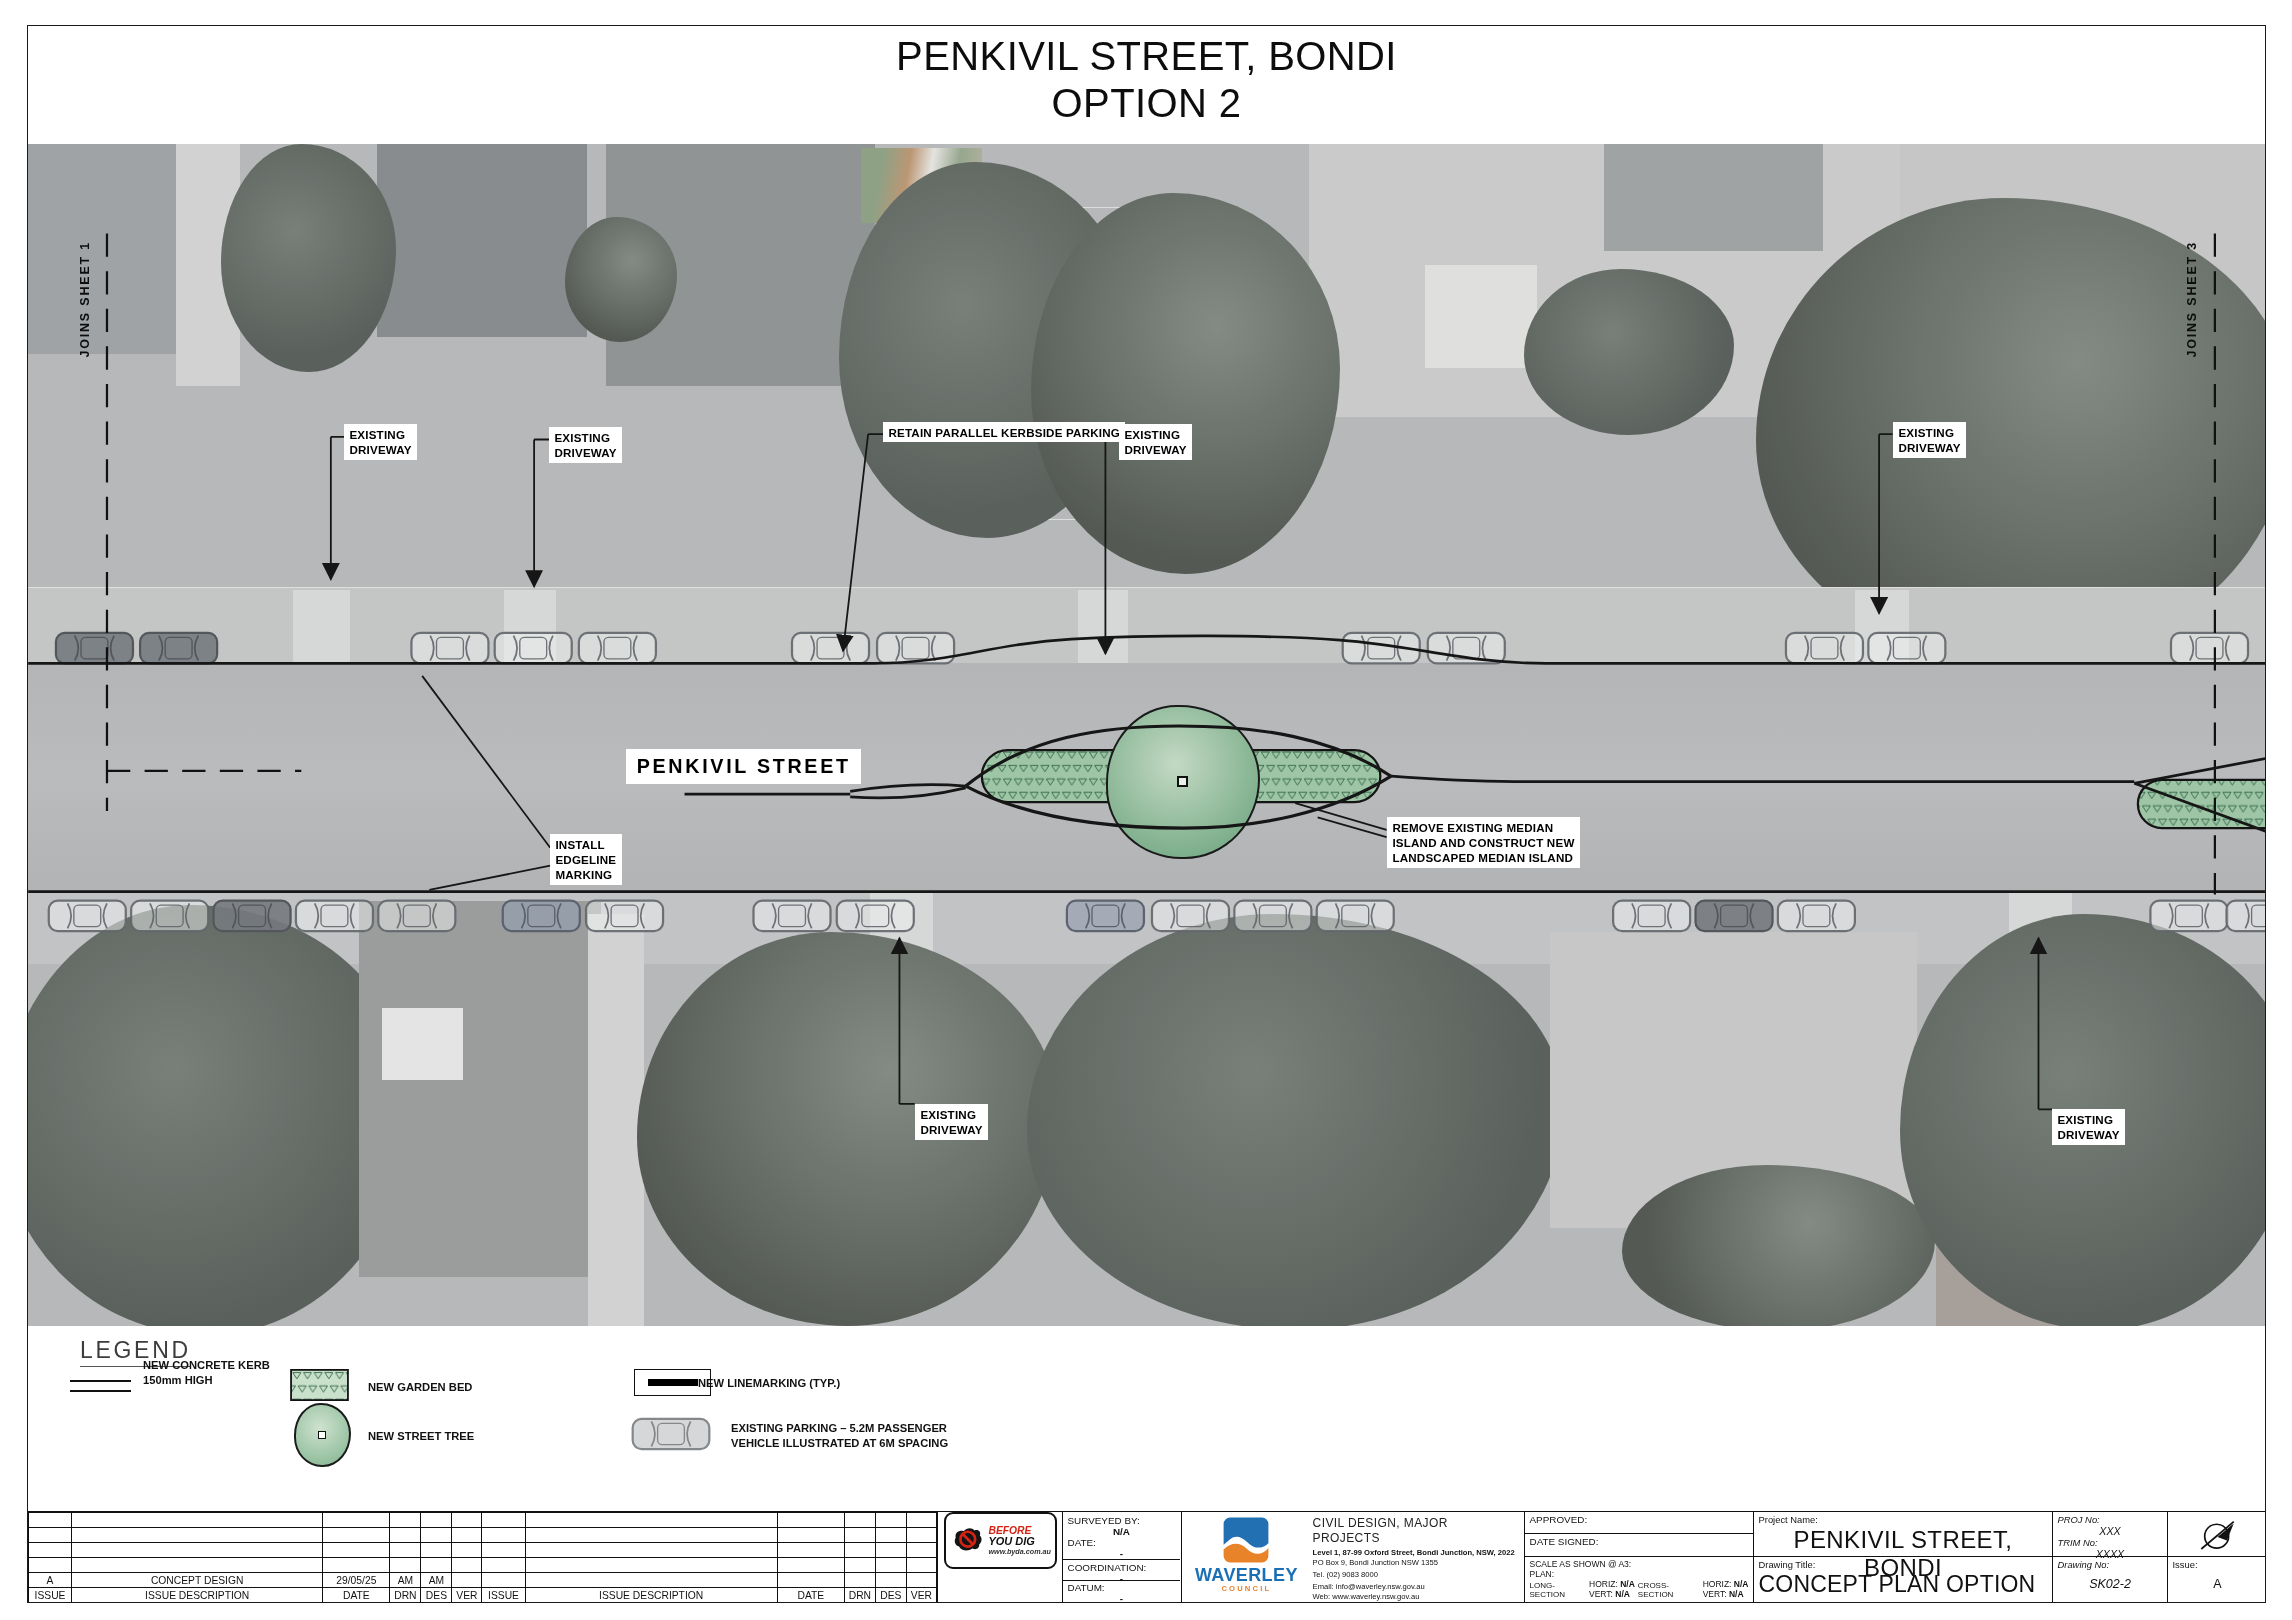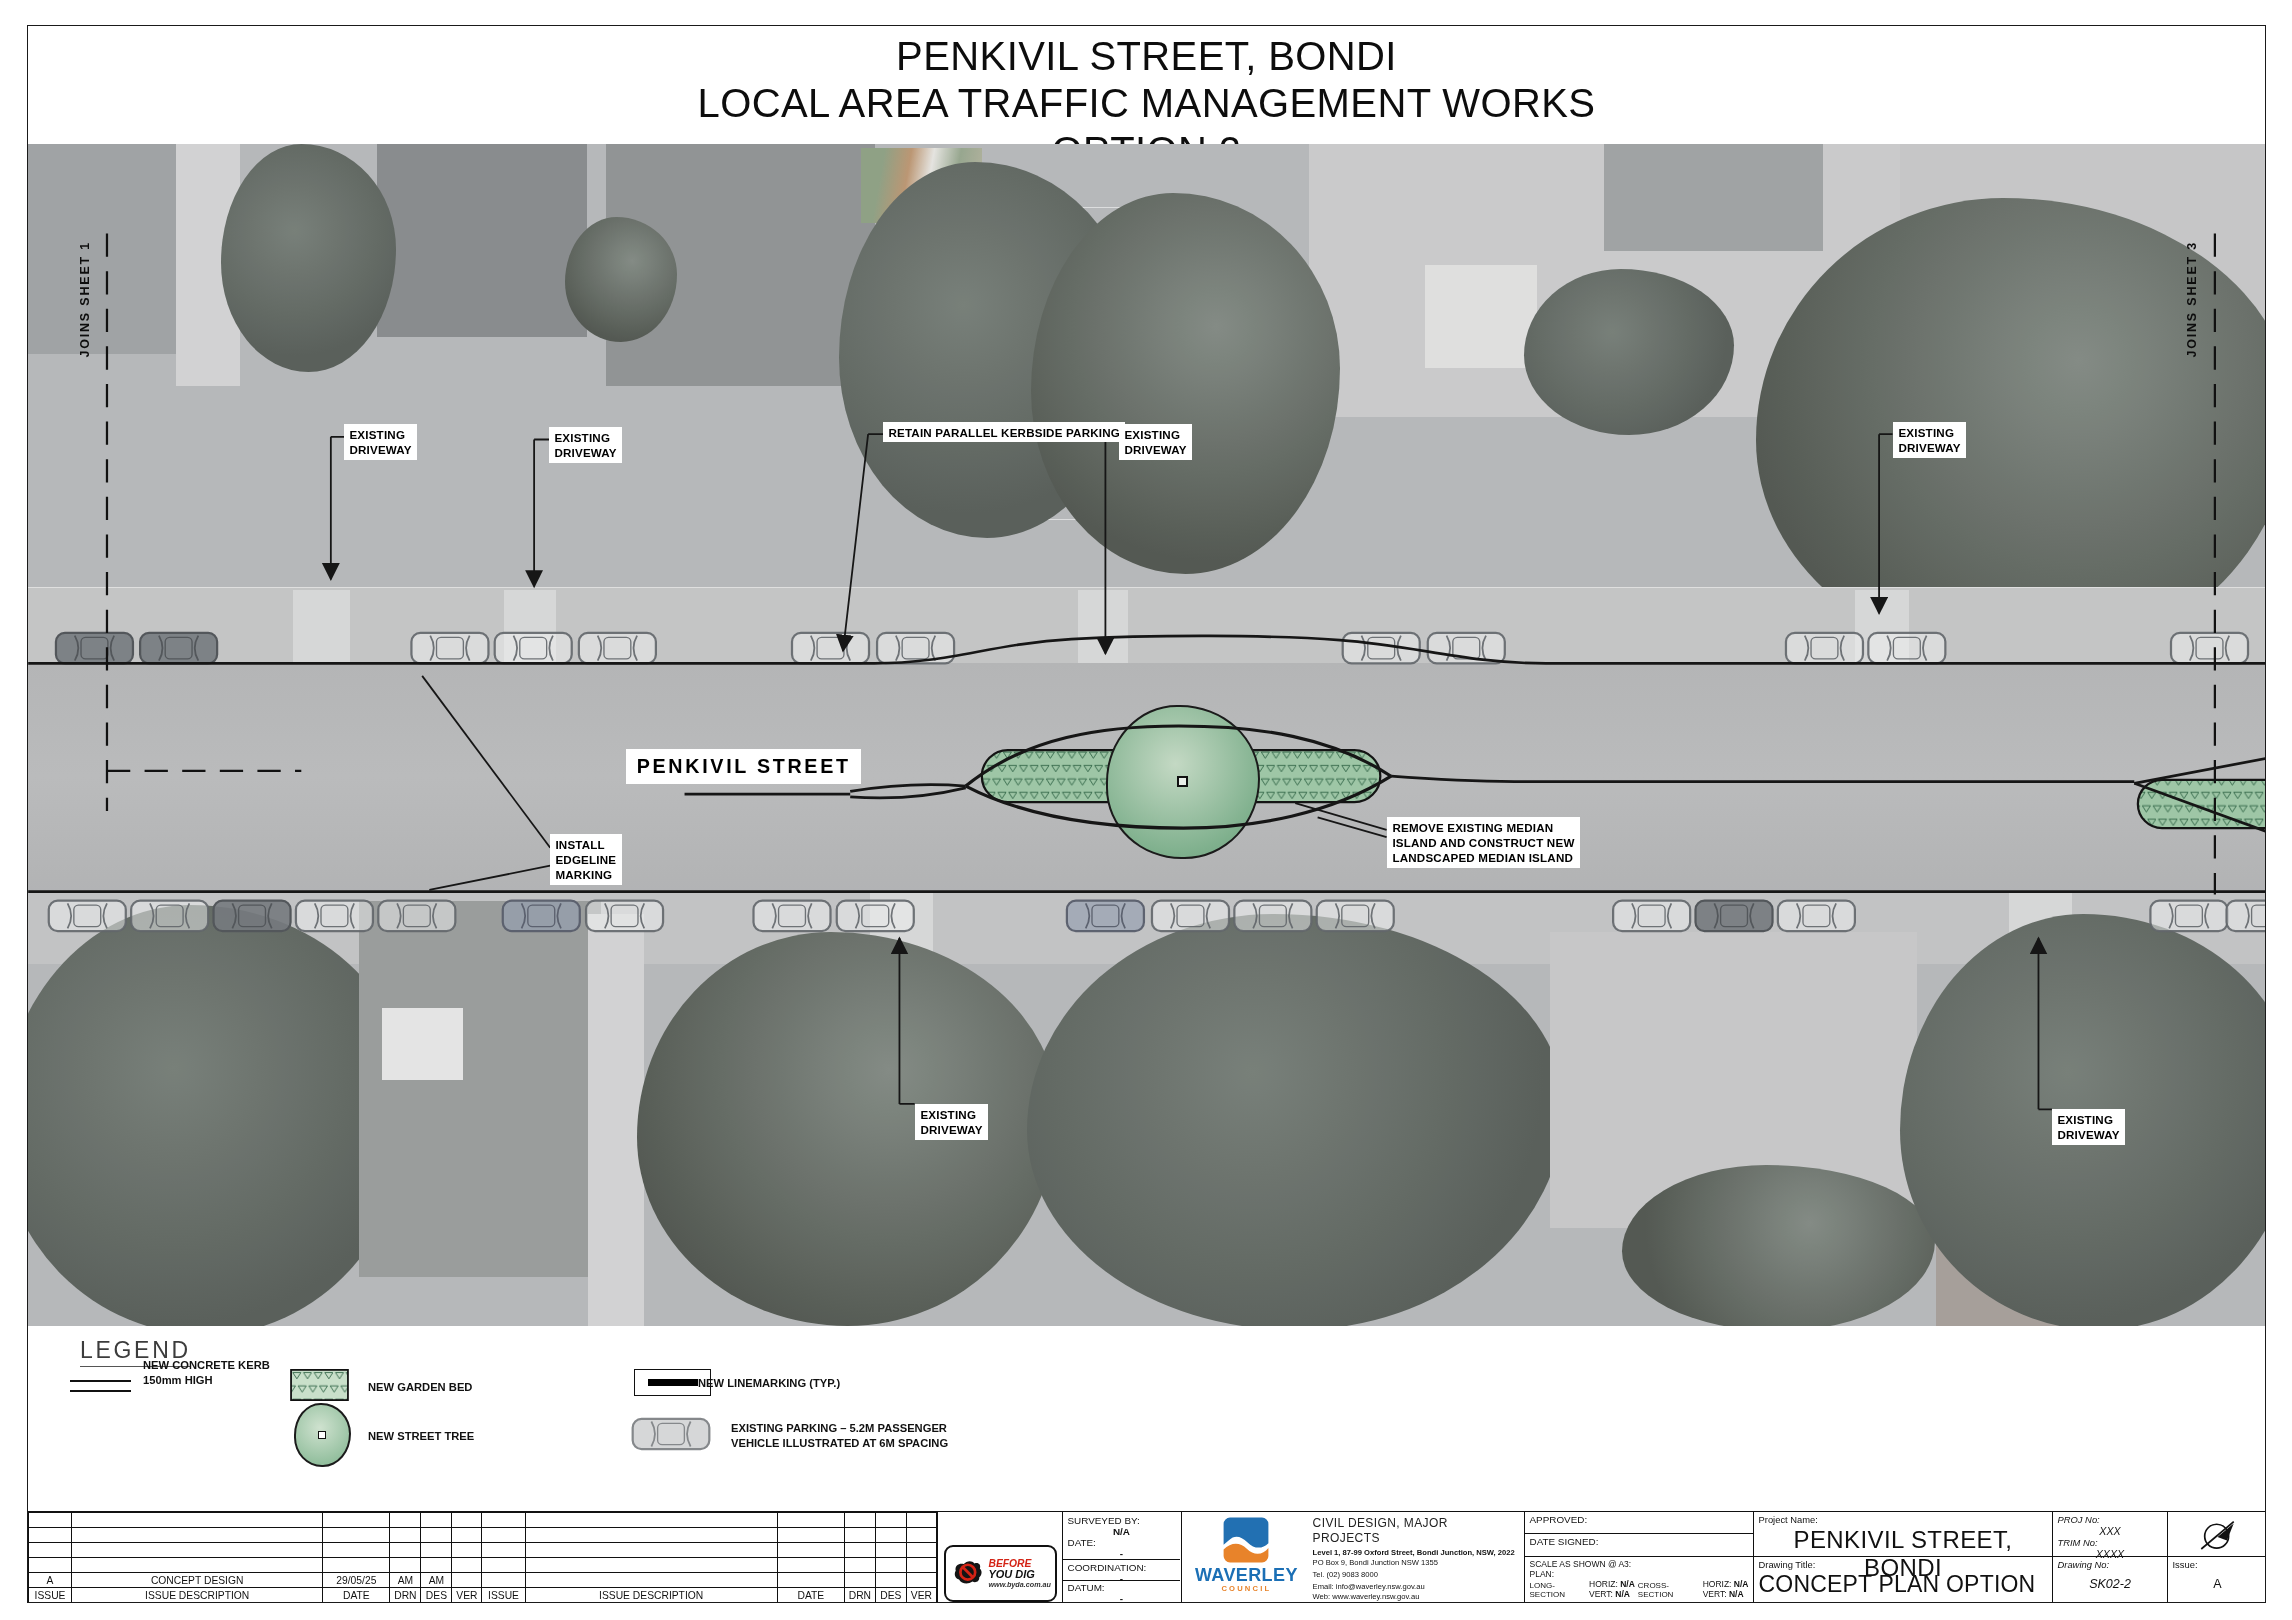--- a/index.html
+++ b/index.html
@@ -61,21 +61,21 @@
   
   .tblock { position: absolute; left: 0; bottom: 0; width: 2239px; height: 91px;
     border-top: 1.8px solid #111; background: #fff; font-size: 9.9px; }
   .tb-box { position: absolute; top: 0; bottom: 0; border-left: 1.8px solid #111; }
 
   table.issue-table { border-collapse: collapse; table-layout: fixed; width: 909px; height: 91px; }
   table.issue-table td { border: 1.3px solid #111; font-size: 10.3px; text-align: center;
     overflow: hidden; white-space: nowrap; padding: 0 2.7px; height: 15px; }
   table.issue-table td.l { text-align: center; }
 
-  .byd-box { left: 909px; width: 125px; display: flex; align-items: flex-end; justify-content: center; }
+  .byd-box { left: 909px; width: 125px; display: flex; align-items: flex-start; justify-content: center; }
   .byd-badge { width: 113px; height: 57px; border: 2.2px solid #111; border-radius: 9px;
     display: flex; align-items: center; padding: 1.8px 3.6px; background: #fff; }
   .byd-text { line-height: 1.05; margin-left: 1.8px; }
   .byd-before { color: #d42315; font-style: italic; font-weight: 900; font-size: 10.3px; }
   .byd-youdig { color: #101010; font-style: italic; font-weight: 900; font-size: 11px; }
   .byd-url { color: #333; font-style: italic; font-weight: 700; font-size: 7.2px; }
 
   .survey-box { left: 1034px; width: 118px; }
   .survey-box .r1 { height: 48px; padding: 2.7px 4.5px; border-bottom: 1.3px solid #111; }
   .survey-box .r2 { height: 20.6px; padding: 1.8px 4.5px; border-bottom: 1.3px solid #111; }
@@ -125,21 +125,20 @@
   use.blue  { --cf: rgba(148,158,176,.65); --cs: rgba(88,94,108,.95); }
   use.ghostL{ --cf: #d6d7d8; --cs: #85888b; }
 </style>
 </head>
 <body>
 
 <div class="frame">
 
   <div class="sheet-title">
     <div>PENKIVIL STREET, BONDI</div>
-    <div>LOCAL AREA TRAFFIC MANAGEMENT WORKS</div>
     <div>OPTION 2</div>
   </div>
 
   <div class="plan">
 
     <div class="photo">
 
       <div class="ph" style="left:0;top:0;width:184px;height:210px;background:#9aa0a3;"></div>
       <div class="ph" style="left:148px;top:0;width:64px;height:242px;background:#cfd0d1;"></div>
       <div class="ph" style="left:349px;top:0;width:210px;height:193px;background:#82888c;"></div>

